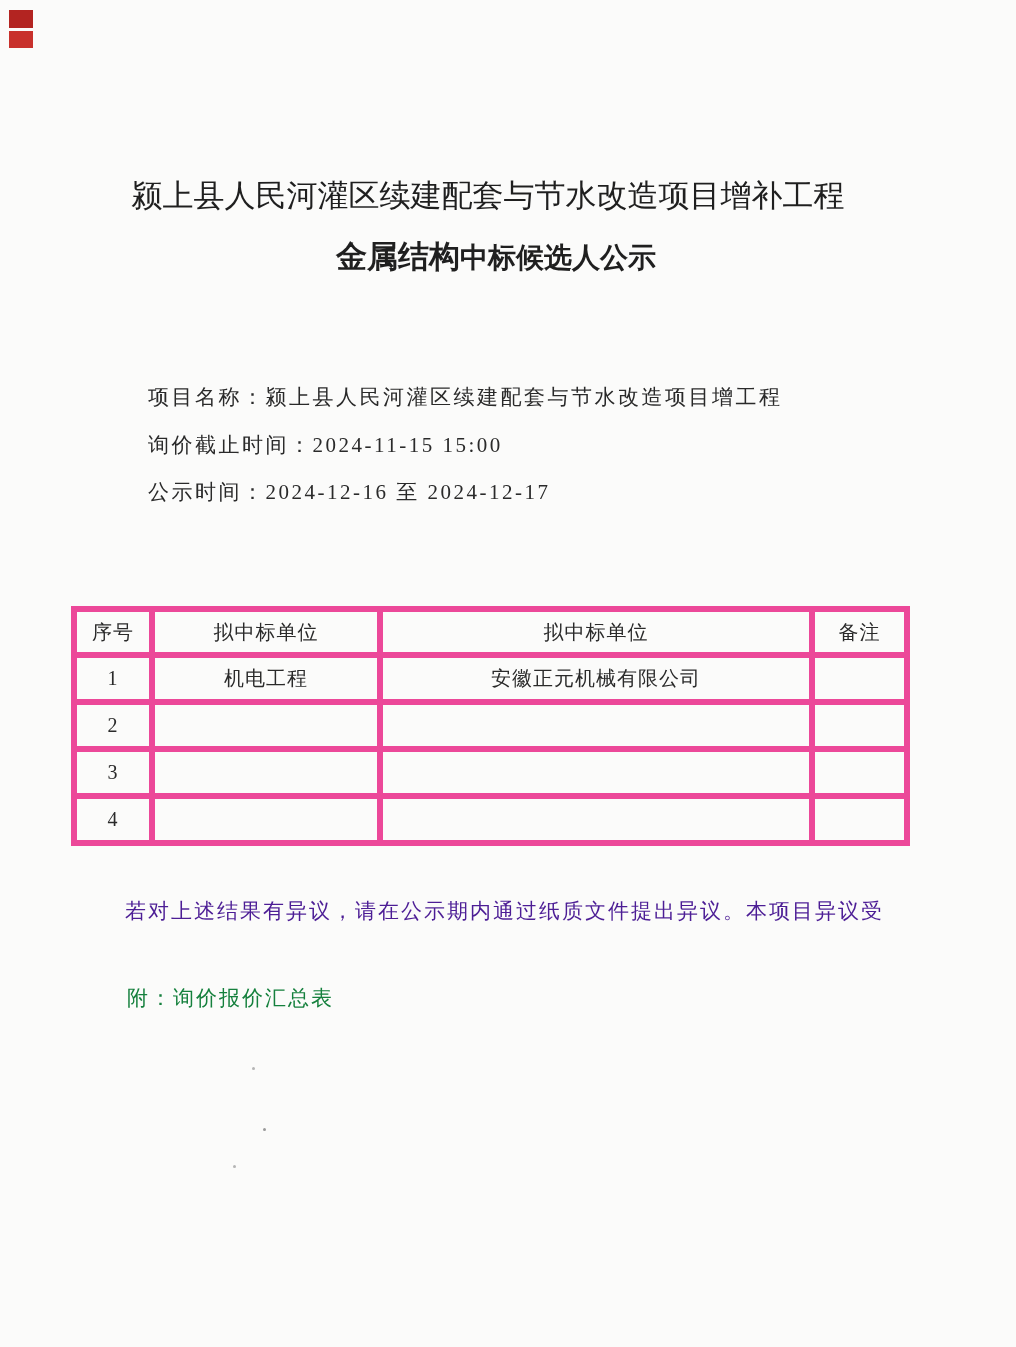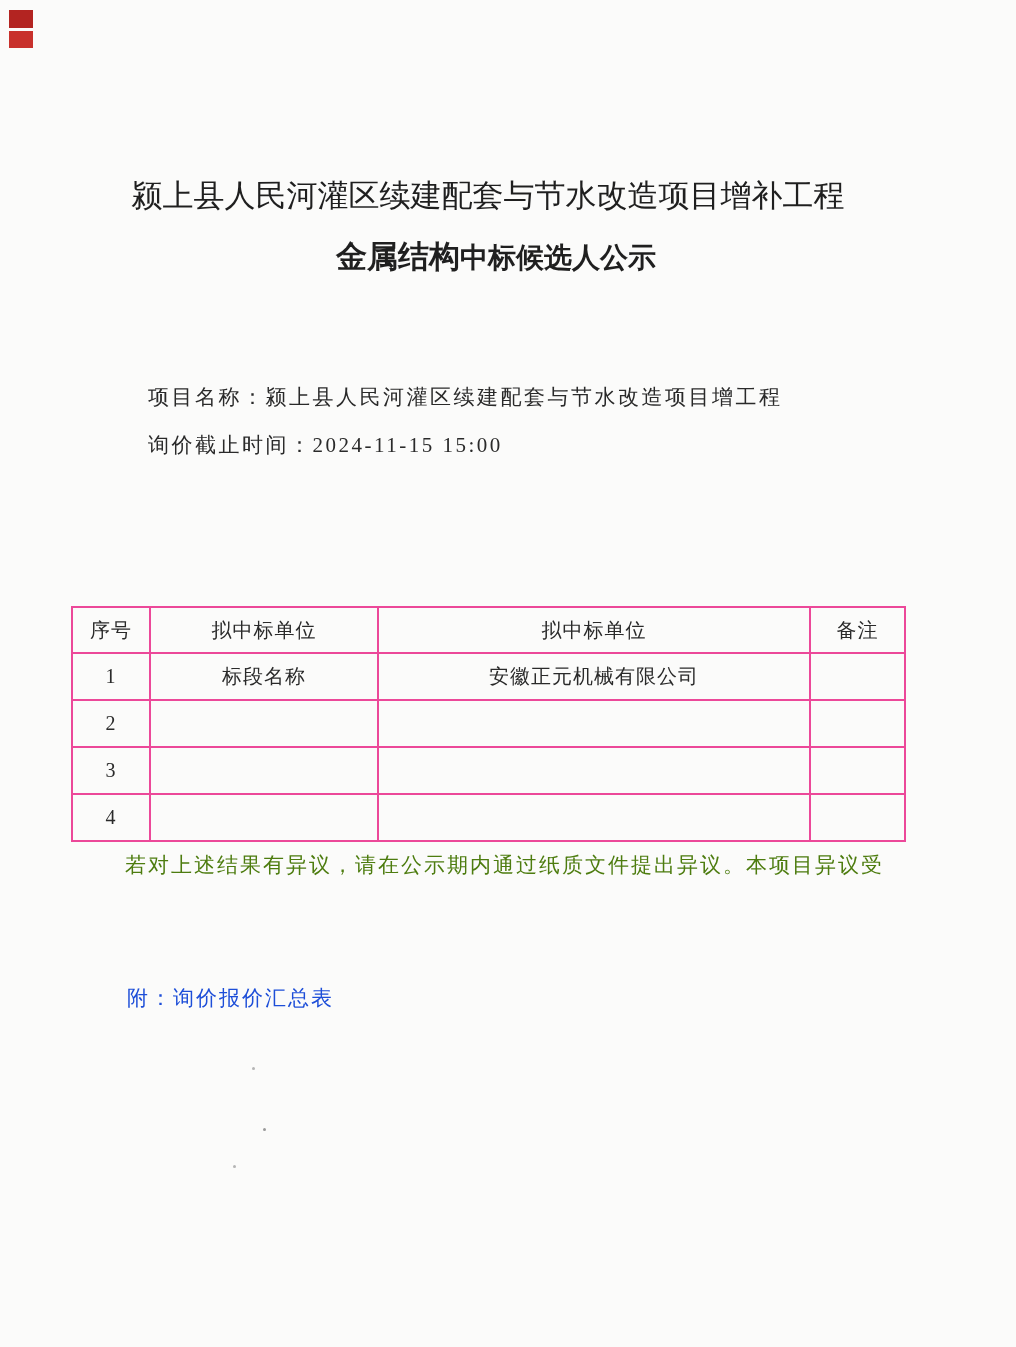--- a/index.html
+++ b/index.html
@@ -68,51 +68,51 @@
     position: absolute;
     left: 71px;
     top: 606px;
     width: 833px;
     border-collapse: collapse;
     table-layout: fixed;
     font-size: 20px;
     color: #2a2a2a;
   }
   table.results th, table.results td {
-    border: 2px solid #ec4899;
+    border: 6px solid #ec4899;
     text-align: center;
     vertical-align: middle;
     padding: 0;
     letter-spacing: 1px;
     font-weight: normal;
     overflow: hidden;
   }
   table.results tr.hdr  { height: 46px; }
   table.results tr.row  { height: 47px; }
 
   
   .footer-para {
     position: absolute;
     left: 83px;
-    top: 843px;
+    top: 889px;
     width: 830px;
     font-size: 21px;
     letter-spacing: 2px;
     line-height: 44px;
-    color: #4d7c0f;
+    color: #4c1d95;
   }
   .footer-para .indent { padding-left: 42px; }
   .attachment-line {
     position: absolute;
     left: 127px;
     top: 976px;
     font-size: 21px;
     letter-spacing: 2px;
     line-height: 44px;
-    color: #1d4ed8;
+    color: #15803d;
     white-space: nowrap;
   }
 
   
   .speck {
     position: absolute;
     width: 3px;
     height: 3px;
     border-radius: 50%;
     background: #b5b5b5;
@@ -129,39 +129,40 @@
   <div class="stamp stamp-top"></div>
   <div class="stamp stamp-bot"></div>
 
   <div class="title-line1">颍上县人民河灌区续建配套与节水改造项目增补工程</div>
 
   <div class="title-line2"><span class="big">金属结构</span><span>中标候选人公示</span></div>
 
   <div class="info-block">
     <div>项目名称：颍上县人民河灌区续建配套与节水改造项目增工程</div>
     <div>询价截止时间：2024-11-15 15:00</div>
+    <div>公示时间：2024-12-16 至 2024-12-17</div>
   </div>
 
   <table class="results">
     <colgroup>
       <col style="width:78px">
       <col style="width:228px">
       <col style="width:432px">
       <col style="width:95px">
     </colgroup>
     <tbody>
         <tr class="hdr">
       <th>序号</th>
       <th>拟中标单位</th>
       <th>拟中标单位</th>
       <th>备注</th>
     </tr>
     <tr class="row">
       <td>1</td>
-      <td>标段名称</td>
+      <td>机电工程</td>
       <td>安徽正元机械有限公司</td>
       <td></td>
     </tr>
     <tr class="row">
       <td>2</td>
       <td></td>
       <td></td>
       <td></td>
     </tr>
     <tr class="row">

